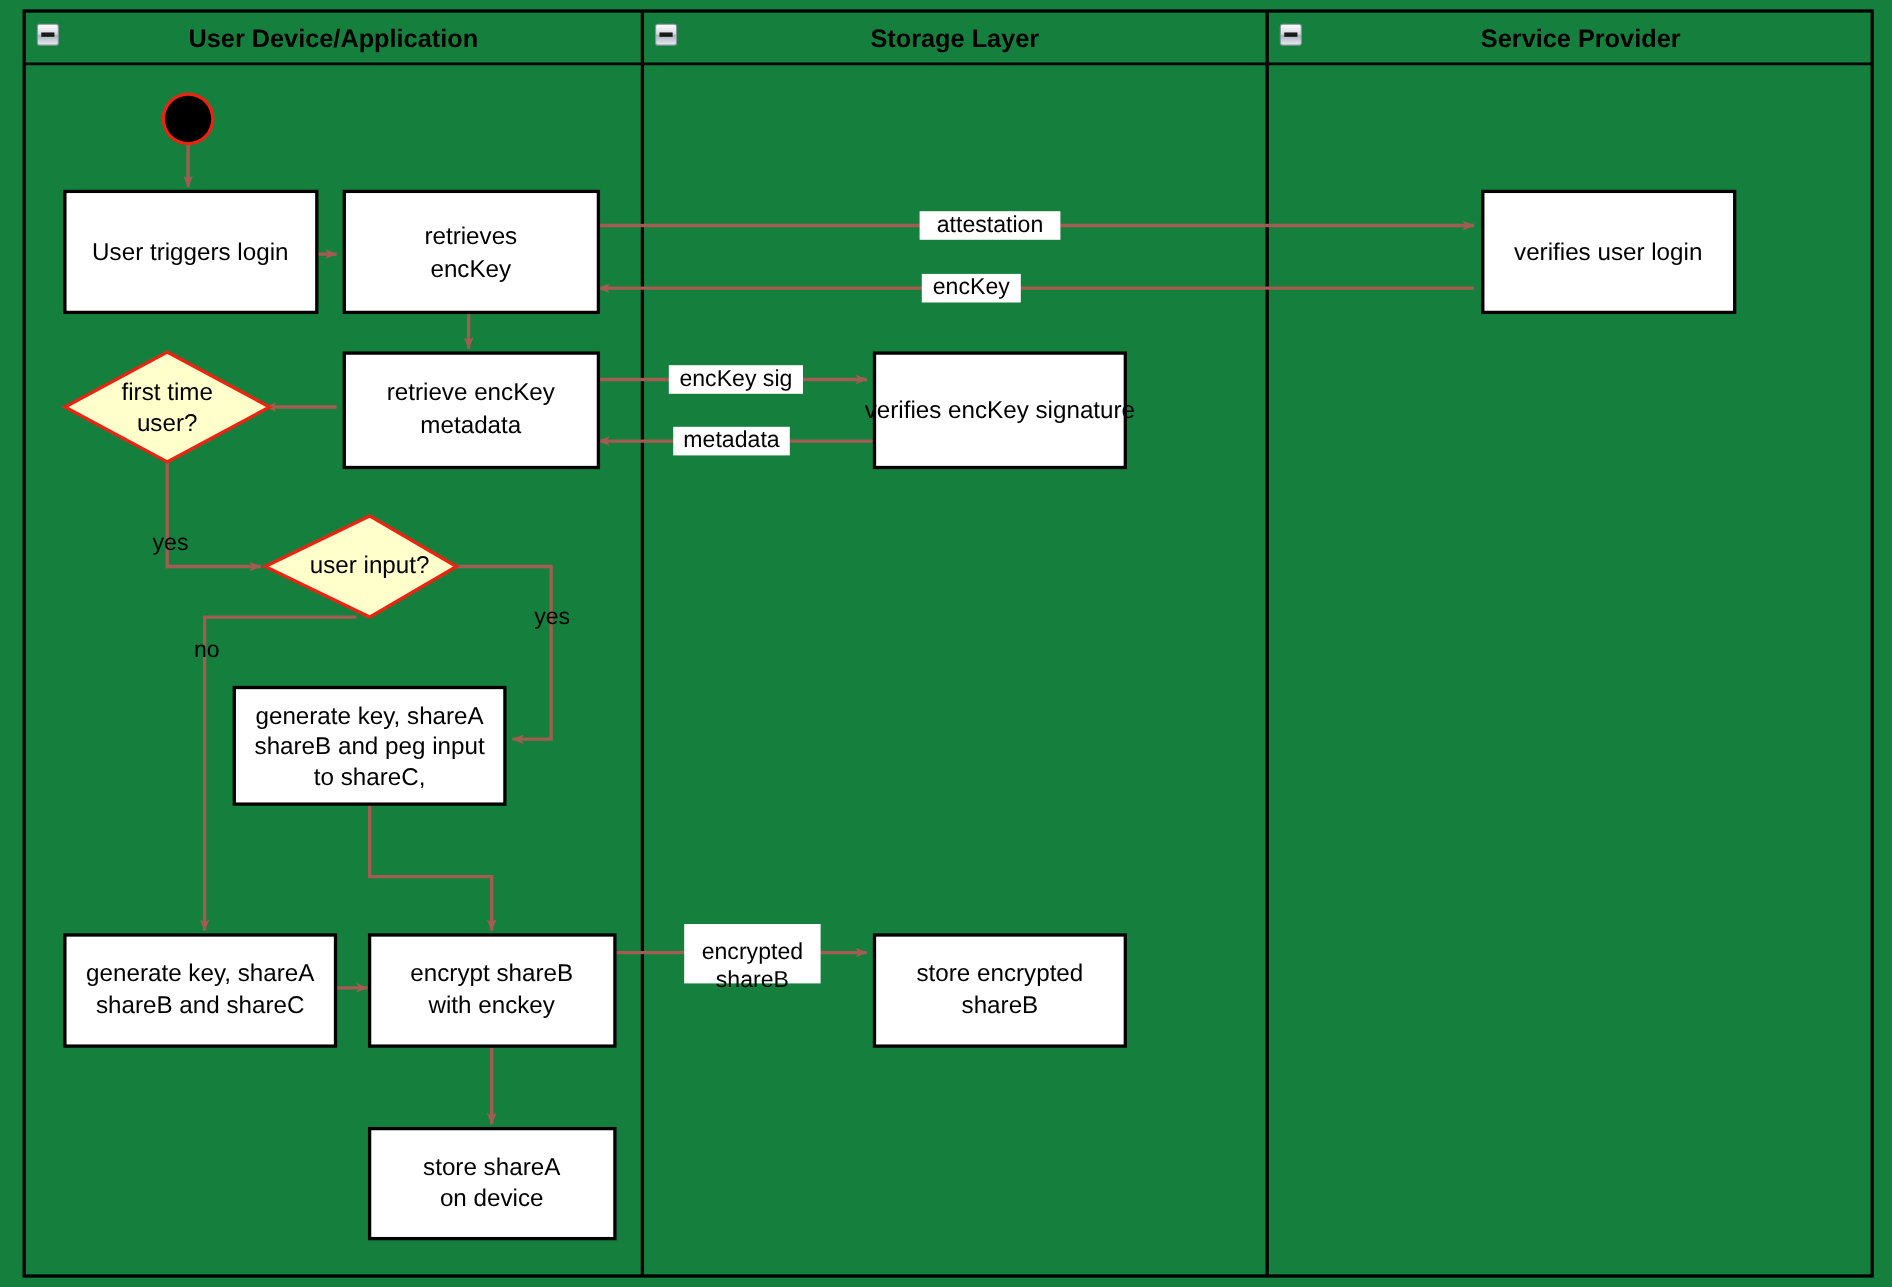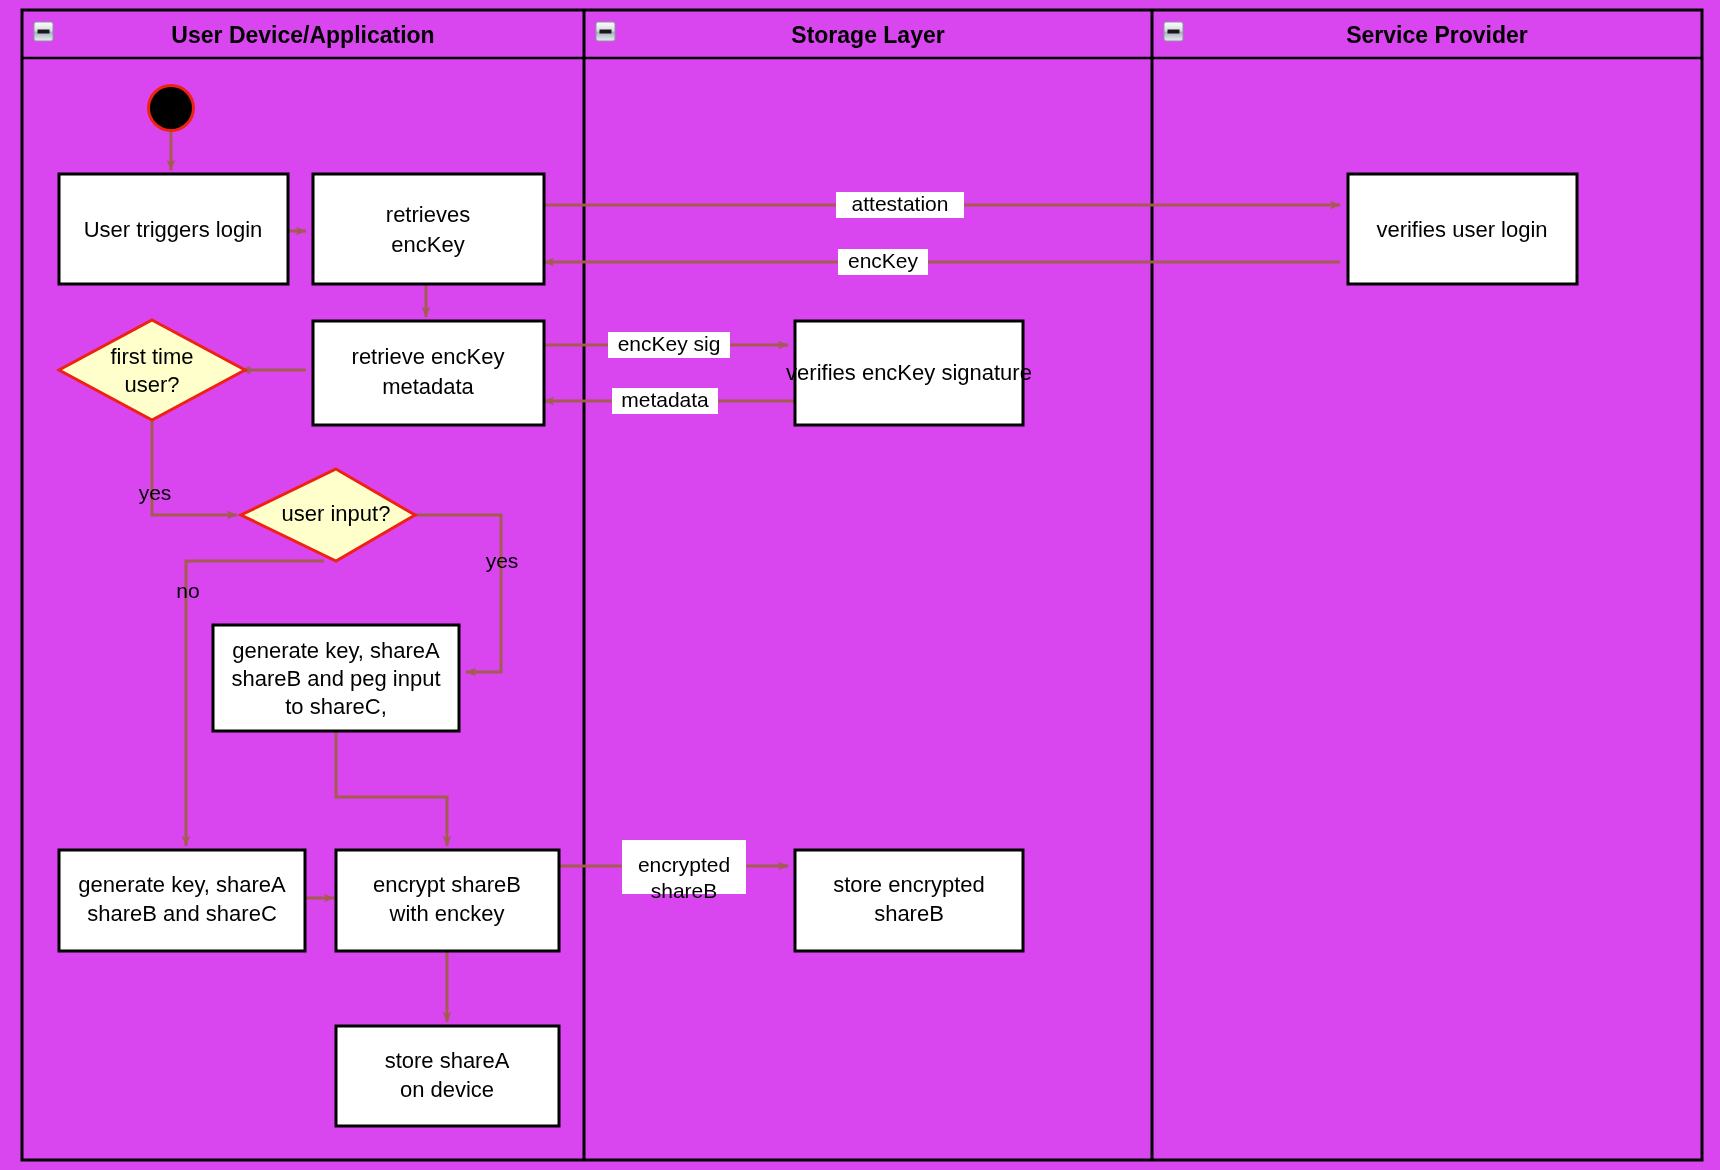--- a/index.html
+++ b/index.html
@@ -5,21 +5,21 @@
   html, body {
     margin: 0;
     padding: 0;
     background: #ffffff;
     font-family: "Liberation Sans", sans-serif;
   }
   #canvas {
     position: relative;
     width: 1720px;
     height: 1170px;
-    background: #d946ef;
+    background: #15803d;
     overflow: hidden;
   }
   svg.diagram {
     position: absolute;
     left: 0;
     top: 0;
     width: 1720px;
     height: 1170px;
   }
   .lane-title {

